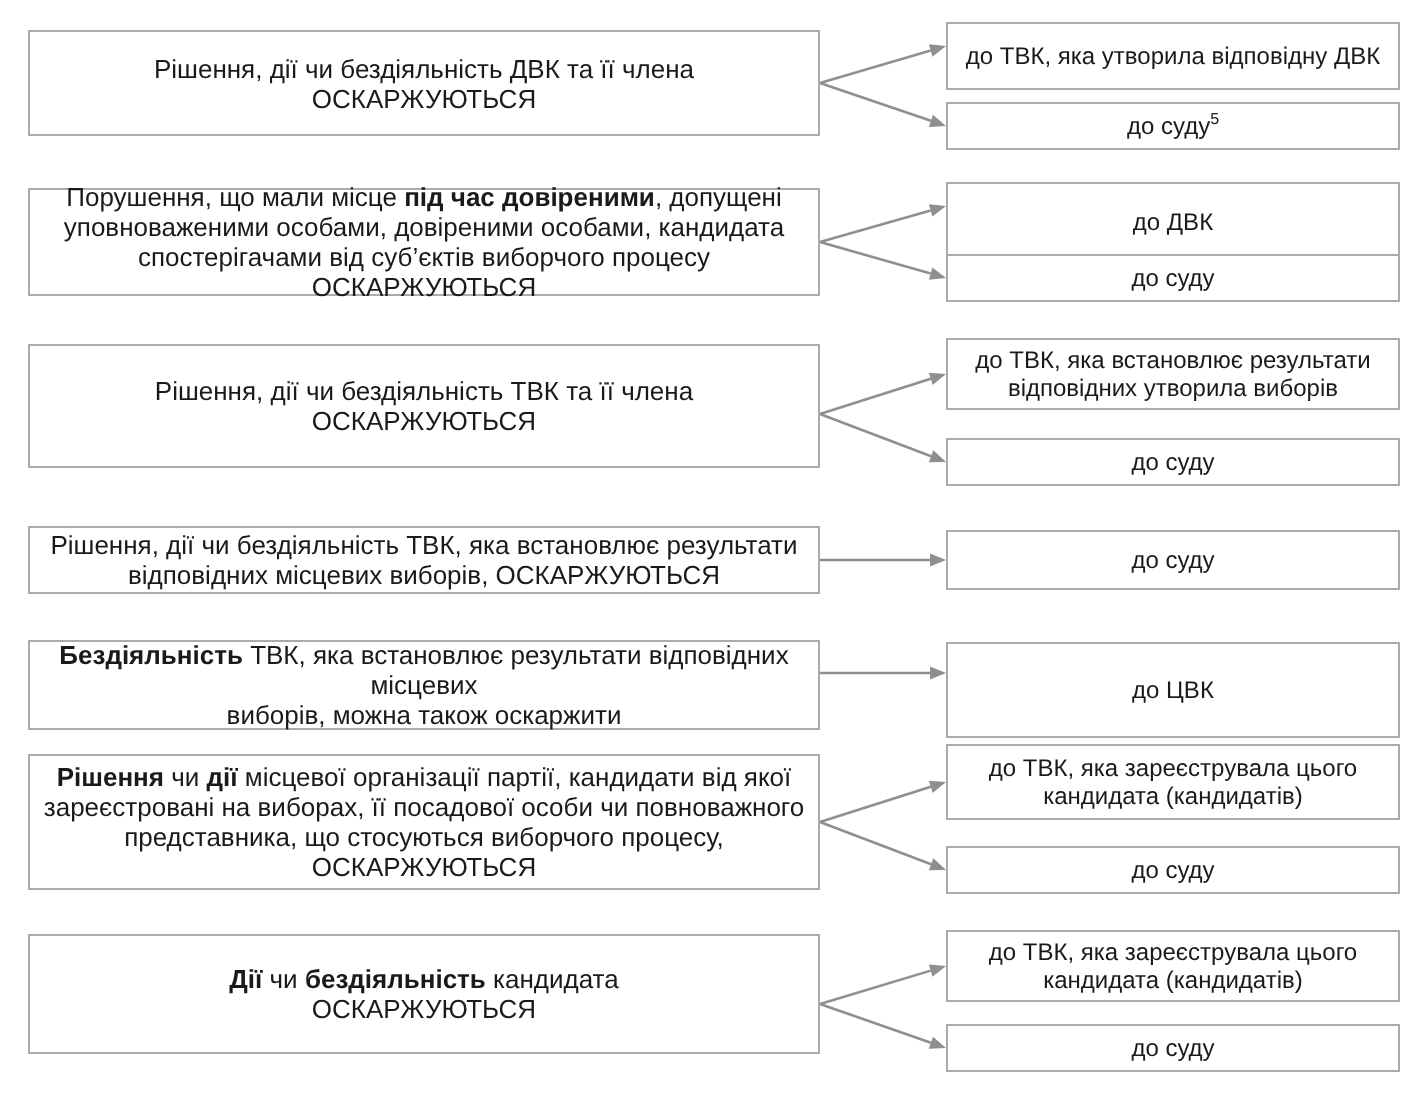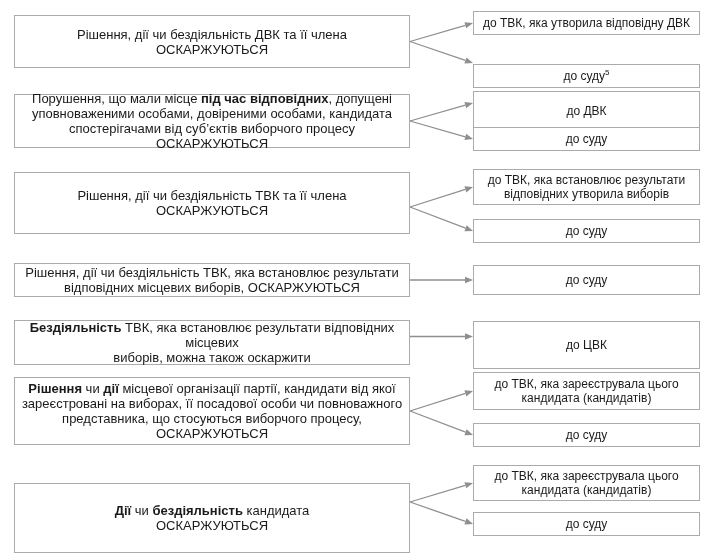--- a/index.html
+++ b/index.html
@@ -66,32 +66,32 @@
       <line x1="410" y1="502" x2="465.4472660113773" y2="521.3625373373063" stroke="#8f8f8f" stroke-width="1.3"></line>
       <polygon points="473,524 466.50225107645474,518.3414437418572 464.3922809462998,524.3836309327554" fill="#8f8f8f"></polygon>
     </svg>
 
   
   <div class="row">
     <div class="box left-box" style="top:15px;height:53px">
       <div class="txt"><span>Рішення, дії чи бездіяльність ДВК та її члена
 ОСКАРЖУЮТЬСЯ</span></div>
     </div>
-    <div class="box target-box" style="top:11px;height:24px">
+    <div class="box target-box" style="top:11px;height:34px">
       <div class="txt"><span>до ТВК, яка утворила відповідну ДВК</span></div>
     </div>
-    <div class="box target-box" style="top:64px;height:24px">
+    <div class="box target-box" style="top:51px;height:24px">
       <div class="txt"><span>до суду</span><sup class="fn">5</sup></div>
     </div>
   </div>
 
   
   <div class="row">
     <div class="box left-box" style="top:94px;height:54px">
-      <div class="txt"><span>Порушення, що мали місце </span><span class="b">під час відповідних</span><span>, допущені
+      <div class="txt"><span>Порушення, що мали місце </span><span class="b">під час довіреними</span><span>, допущені
 уповноваженими особами, довіреними особами, кандидата
 спостерігачами від суб’єктів виборчого процесу ОСКАРЖУЮТЬСЯ</span></div>
     </div>
     <div class="box target-box" style="top:91px;height:39px">
       <div class="txt"><span>до ДВК</span></div>
     </div>
     <div class="box target-box" style="top:127px;height:24px">
       <div class="txt"><span>до суду</span></div>
     </div>
   </div>
@@ -144,21 +144,21 @@
       <div class="txt"><span>до ТВК, яка зареєструвала цього
 кандидата (кандидатів)</span></div>
     </div>
     <div class="box target-box" style="top:423px;height:24px">
       <div class="txt"><span>до суду</span></div>
     </div>
   </div>
 
   
   <div class="row">
-    <div class="box left-box" style="top:483px;height:70px">
+    <div class="box left-box" style="top:467px;height:60px">
       <div class="txt"><span class="b">Дії</span><span> чи </span><span class="b">бездіяльність</span><span> кандидата
 ОСКАРЖУЮТЬСЯ</span></div>
     </div>
     <div class="box target-box" style="top:465px;height:36px">
       <div class="txt"><span>до ТВК, яка зареєструвала цього
 кандидата (кандидатів)</span></div>
     </div>
     <div class="box target-box" style="top:512px;height:24px">
       <div class="txt"><span>до суду</span></div>
     </div>

